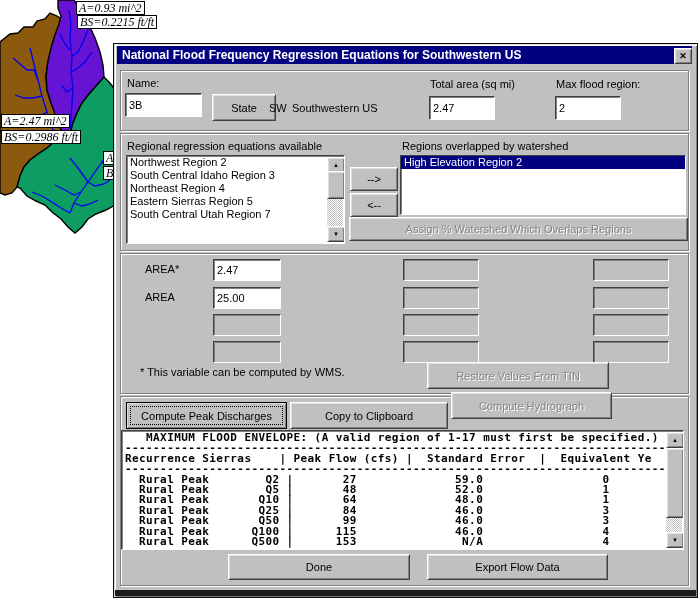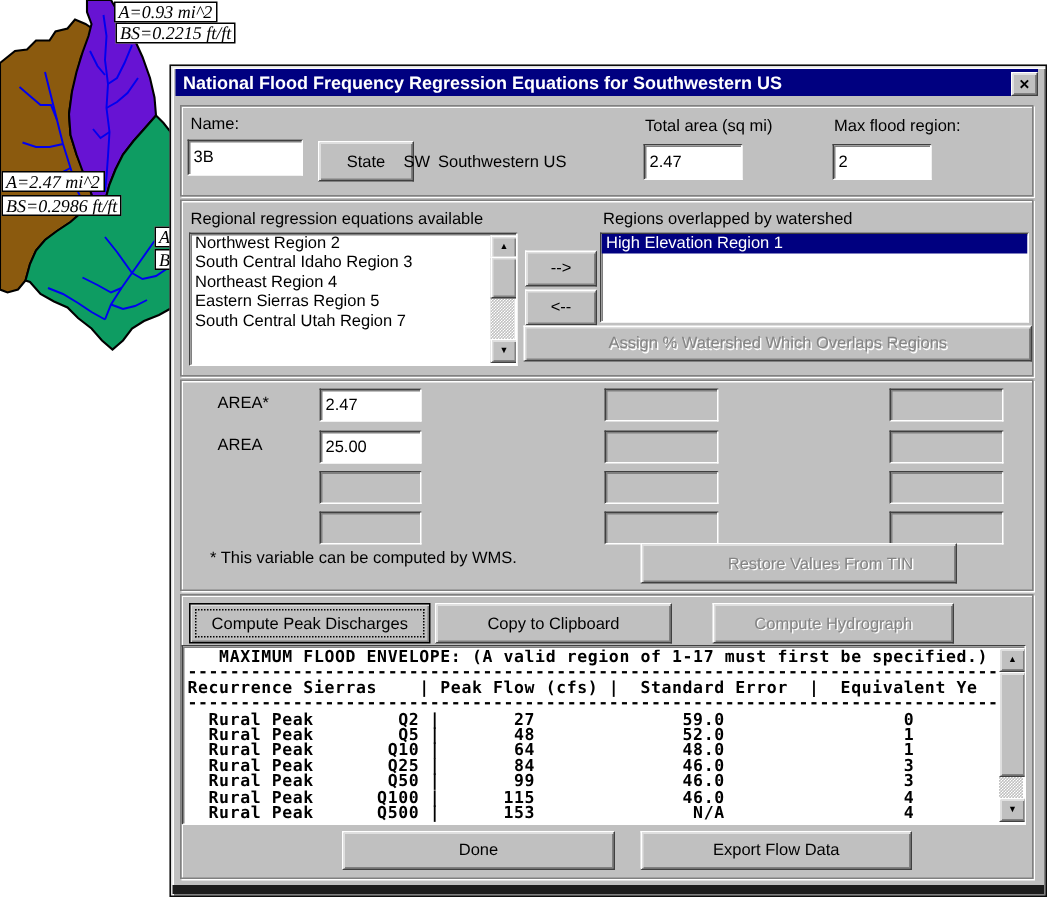--- a/index.html
+++ b/index.html
@@ -145,21 +145,21 @@
 
     <div class="btn bevel-out" style="left:236px; top:123px; width:46px; height:22px;">
       <span>--&gt;</span>
     </div>
     <div class="btn bevel-out" style="left:236px; top:149px; width:46px; height:22px;">
       <span>&lt;--</span>
     </div>
 
     <div class="lbl" style="left:288px; top:96px;">Regions overlapped by watershed</div>
     <div class="listbox bevel-in" style="left:286px; top:111px; width:284px; height:58px;">
-      <div class="list-item selected">High Elevation Region 1</div>
+      <div class="list-item selected">High Elevation Region 2</div>
     </div>
     <div class="btn bevel-out" style="left:235px; top:173px; width:337px; height:22px;">
       <span class="disabled-text">Assign % Watershed Which Overlaps Regions</span>
     </div>
 
     <div class="group" style="left:6px; top:209px; width:567px; height:139px;"></div>
     <div class="lbl" style="left:31px; top:219px;">AREA*</div>
     <div class="lbl" style="left:31px; top:247px;">AREA</div>
 
     <input class="field bevel-in" style="left: 99px; top: 215px; width: 60px; height: 20px;" readonly="" value="2.47">
@@ -171,33 +171,33 @@
     <div class="field bevel-in gray" style="left:289px; top:243px; width:68px; height:20px;"></div>
     <div class="field bevel-in gray" style="left:289px; top:270px; width:68px; height:20px;"></div>
     <div class="field bevel-in gray" style="left:289px; top:297px; width:68px; height:20px;"></div>
 
     <div class="field bevel-in gray" style="left:479px; top:215px; width:68px; height:20px;"></div>
     <div class="field bevel-in gray" style="left:479px; top:243px; width:68px; height:20px;"></div>
     <div class="field bevel-in gray" style="left:479px; top:270px; width:68px; height:20px;"></div>
     <div class="field bevel-in gray" style="left:479px; top:297px; width:68px; height:20px;"></div>
 
     <div class="lbl" style="left:26px; top:322px;">* This variable can be computed by WMS.</div>
-    <div class="btn bevel-out" style="left:313px; top:318px; width:180px; height:25px;padding-left:29px;">
+    <div class="btn bevel-out" style="left:313px; top:318px; width:180px; height:25px;">
       <span class="disabled-text">Restore Values From TIN</span>
     </div>
 
     <div class="group" style="left:6px; top:352px; width:567px; height:188px;"></div>
 
     <div class="btn bevel-out default" style="left:12px; top:358px; width:159px; height:25px;">
       <span>Compute Peak Discharges</span>
     </div>
     <div class="btn bevel-out" style="left:176px; top:358px; width:156px; height:25px;">
       <span>Copy to Clipboard</span>
     </div>
-    <div class="btn bevel-out" style="left:337px; top:358px; width:159px; height:25px;margin-left:24px;">
+    <div class="btn bevel-out" style="left:337px; top:348px; width:159px; height:25px;">
       <span class="disabled-text">Compute Hydrograph</span>
     </div>
 
     <div class="console bevel-in" style="left:7px; top:386px; width:561px; height:118px;">
       <pre><span>   MAXIMUM FLOOD ENVELOPE: (A valid region of 1-17 must first be specified.)</span>
 <span>-----------------------------------------------------------------------------</span>
 <span>Recurrence Sierras    | Peak Flow (cfs) |  Standard Error  |  Equivalent Ye</span>
 <span>-----------------------------------------------------------------------------</span>
 <span>  Rural Peak        Q2 |       27              59.0                 0</span>
 <span>  Rural Peak        Q5 |       48              52.0                 1</span>

